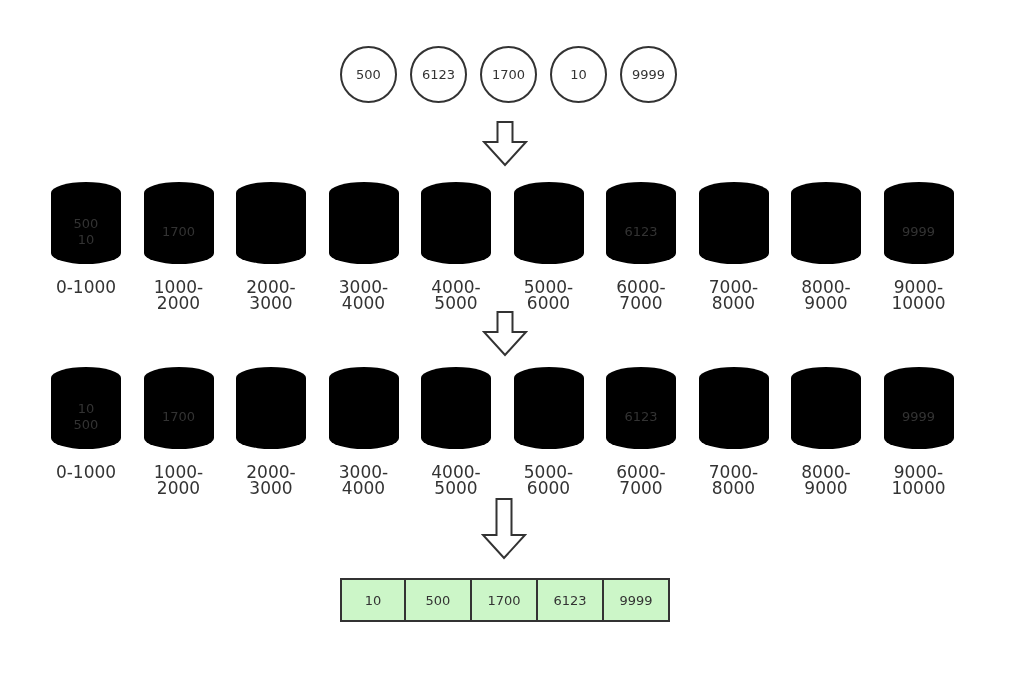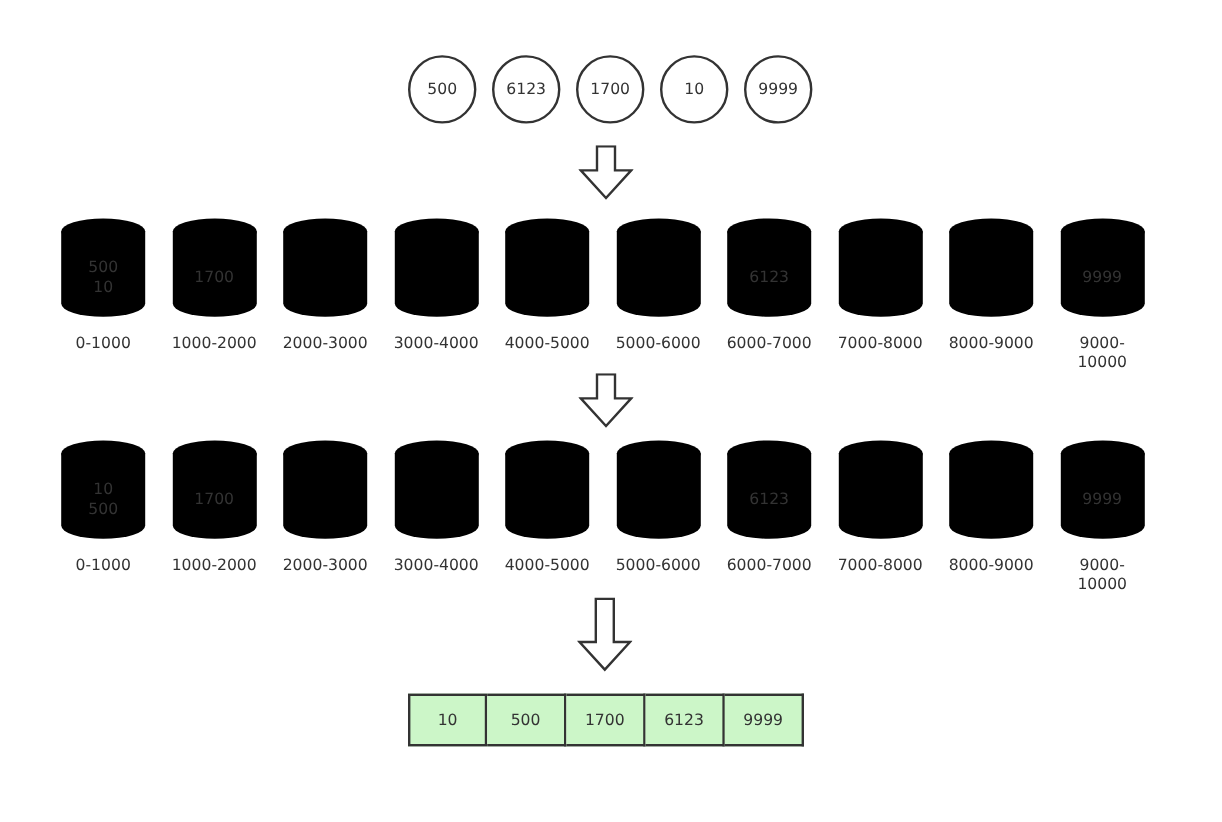--- a/index.html
+++ b/index.html
@@ -28,21 +28,21 @@
   .bucket { width:72px; display:flex; flex-direction:column; align-items:center; }
   .cyl { position:relative; width:72px; height:84px; }
   .cyl svg { position:absolute; left:0; top:0; display:block; }
   .cyl.green { --cyl-fill: var(--highlight); }
   .cyl-items {
     position:absolute; left:0; right:0; top:25px; height:51px;
     display:flex; flex-direction:column; align-items:center; justify-content:center;
     font-size:13px; line-height:16px;
   }
   .bucket-label {
-    margin-top:14px; font-size:13px; line-height:16px;
+    margin-top:14px; font-size:17px; line-height:16px;
     white-space:pre-line; text-align:center;
   }
   
   .output { position:absolute; left:340px; top:578px; display:flex; }
   .cell {
     box-sizing:border-box; width:66px; height:44px; background:var(--highlight);
     border:2px solid var(--stroke); display:flex; align-items:center; justify-content:center;
     font-size:13px;
   }
   .cell + .cell { border-left:none; }

